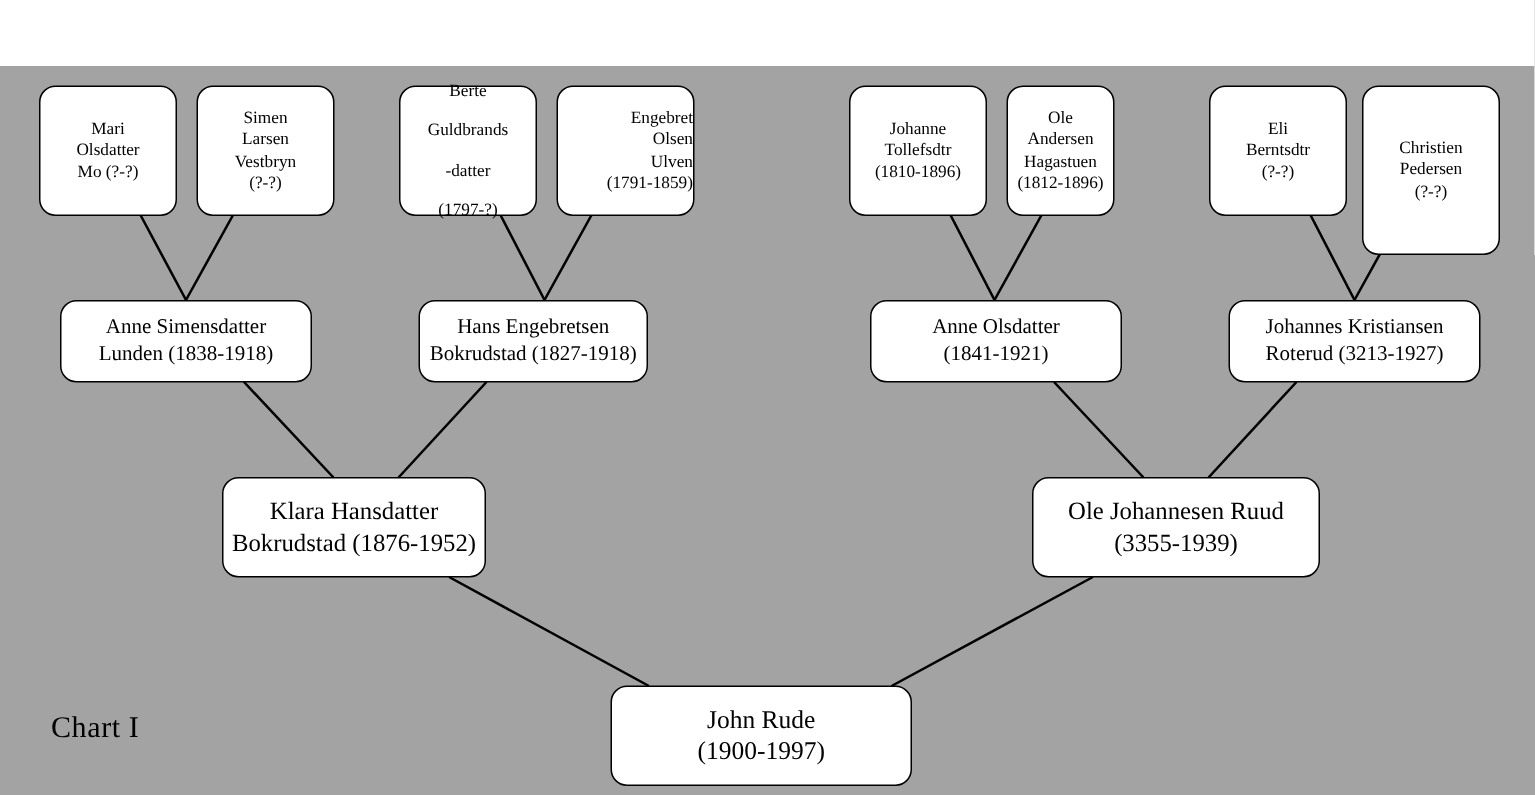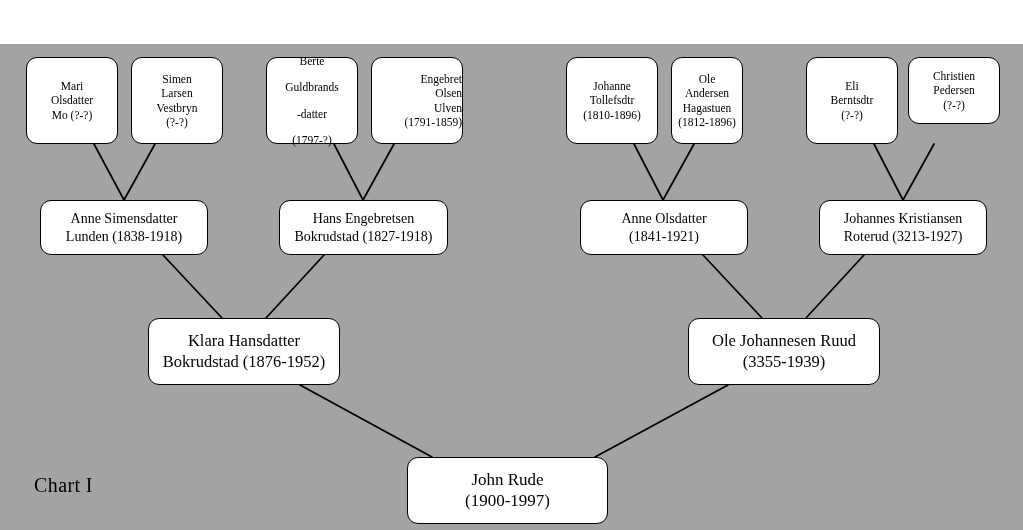--- a/index.html
+++ b/index.html
@@ -141,47 +141,47 @@
     <span class="line">Hagastuen</span>
     <span class="line">(1812-1896)</span>
   </div>
 
   <div class="node gen-g4" style="left:806px; top:13px; width:92px; height:87px;">
     <span class="line">Eli</span>
     <span class="line">Berntsdtr</span>
     <span class="line">(?-?)</span>
   </div>
 
-  <div class="node gen-g4" style="left:908px; top:13px; width:92px; height:67px;text-align:right;">
+  <div class="node gen-g4" style="left:908px; top:13px; width:92px; height:113px;text-align:right;">
     <span class="line">Christien</span>
     <span class="line">Pedersen</span>
     <span class="line">(?-?)</span>
   </div>
 
   <div class="node gen-g3" style="left:40px; top:156px; width:168px; height:55px;">
     <span class="line">Anne Simensdatter</span>
     <span class="line">Lunden (1838-1918)</span>
   </div>
 
-  <div class="node gen-g3" style="left:279px; top:156px; width:169px; height:55px;text-align:right;">
+  <div class="node gen-g3" style="left:279px; top:156px; width:153px; height:55px;text-align:right;">
     <span class="line">Hans Engebretsen</span>
     <span class="line">Bokrudstad (1827-1918)</span>
   </div>
 
   <div class="node gen-g3" style="left:580px; top:156px; width:168px; height:55px;">
     <span class="line">Anne Olsdatter</span>
     <span class="line">(1841-1921)</span>
   </div>
 
   <div class="node gen-g3" style="left:819px; top:156px; width:168px; height:55px;">
     <span class="line">Johannes Kristiansen</span>
     <span class="line">Roterud (3213-1927)</span>
   </div>
 
-  <div class="node gen-g2" style="left:148px; top:274px; width:192px; height:67px;">
+  <div class="node gen-g2" style="left:148px; top:274px; width:176px; height:67px;">
     <span class="line">Klara Hansdatter</span>
     <span class="line">Bokrudstad (1876-1952)</span>
   </div>
 
   <div class="node gen-g2" style="left:688px; top:274px; width:192px; height:67px;">
     <span class="line">Ole Johannesen Ruud</span>
     <span class="line">(3355-1939)</span>
   </div>
 
   <div class="node gen-g1" style="left:407px; top:413px; width:201px; height:67px;">

